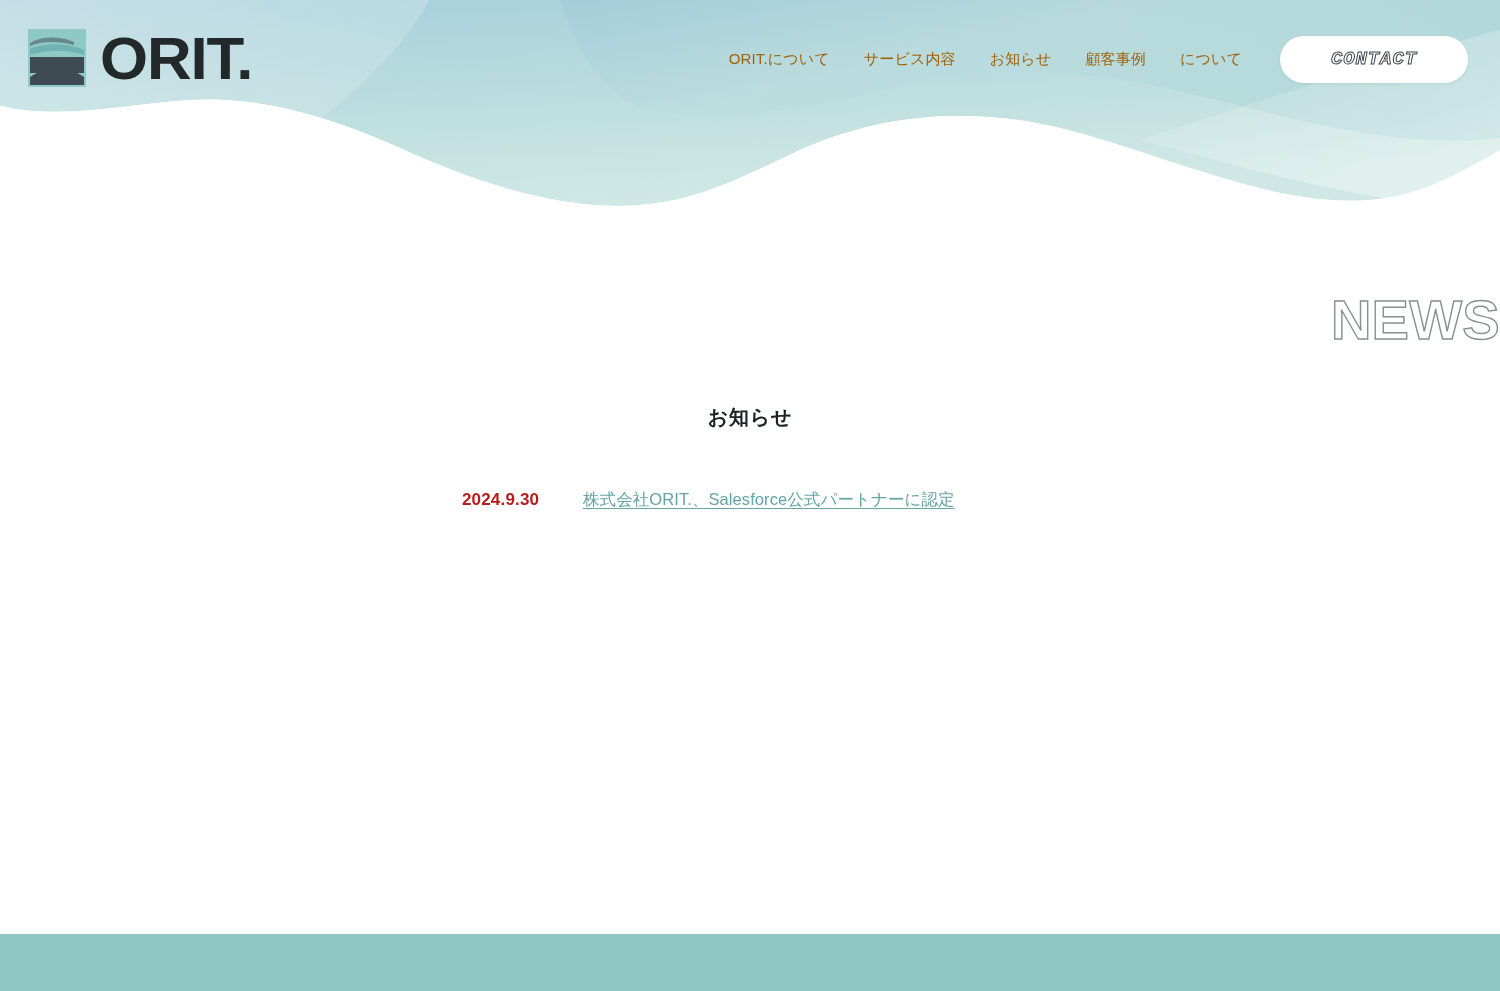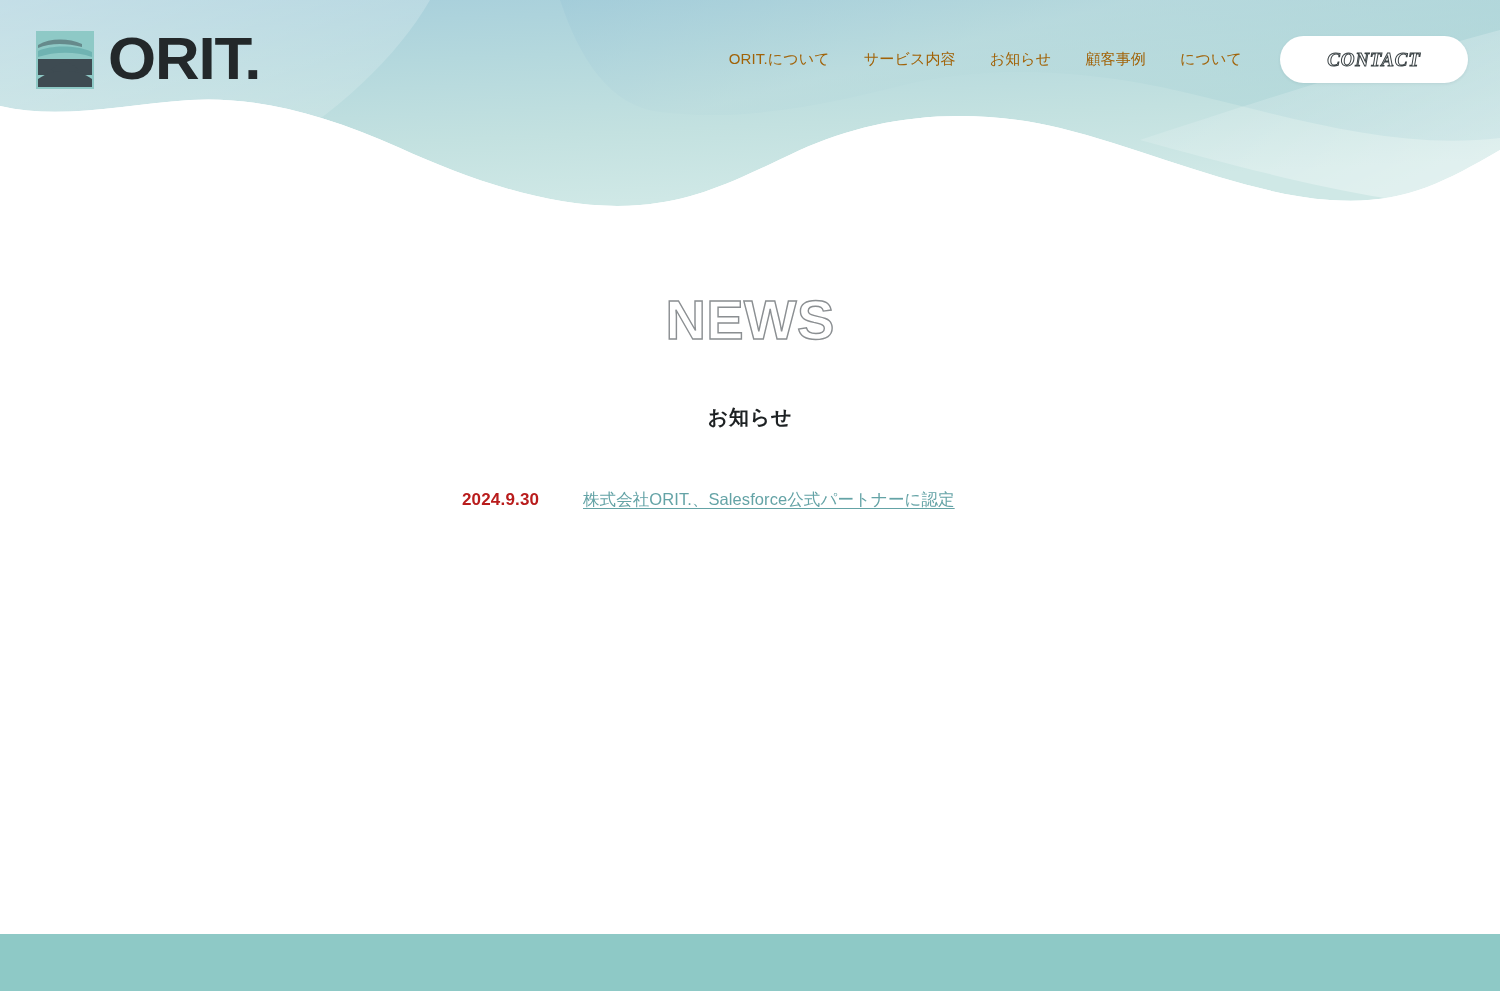--- a/index.html
+++ b/index.html
@@ -42,22 +42,22 @@
     top: 0;
     left: 0;
     width: 1500px;
     height: 118px;
     display: flex;
     align-items: center;
     z-index: 20;
   }
   .brand {
     display: flex;
-    align-items: flex-end;
-    margin-left: 36px;
+    align-items: flex-start;
+    margin-left: 28px;
     text-decoration: none;
     gap: 14px;
   }
   .brand-mark {
     width: 58px;
     height: 58px;
     display: block;
     flex: none;
   }
   .brand-word {
@@ -98,38 +98,38 @@
     background: #ffffff;
     border: none;
     display: flex;
     align-items: center;
     justify-content: center;
     cursor: pointer;
     box-shadow: 0 1px 3px rgba(60,90,100,0.10);
     padding: 0;
   }
   .contact-label {
-    font-family: Liberation Serif, serif;
+    font-family: Liberation Mono, monospace;
     font-style: italic;
     font-weight: 700;
     font-size: 19px;
     letter-spacing: 0.045em;
     color: transparent;
     -webkit-text-stroke: 1px #3c4447;
     line-height: 1;
     white-space: nowrap;
   }
 
   
   .page-heading {
     position: absolute;
     top: 292px;
     left: 0;
     width: 1500px;
-    text-align: center;
+    text-align: right;
   }
   .page-heading-en {
     font-family: "Liberation Sans", "DejaVu Sans", sans-serif;
     font-weight: 700;
     font-size: 56px;
     letter-spacing: 0.005em;
     line-height: 1;
     color: transparent;
     -webkit-text-stroke: 1.4px #8b8f92;
     display: inline-block;

